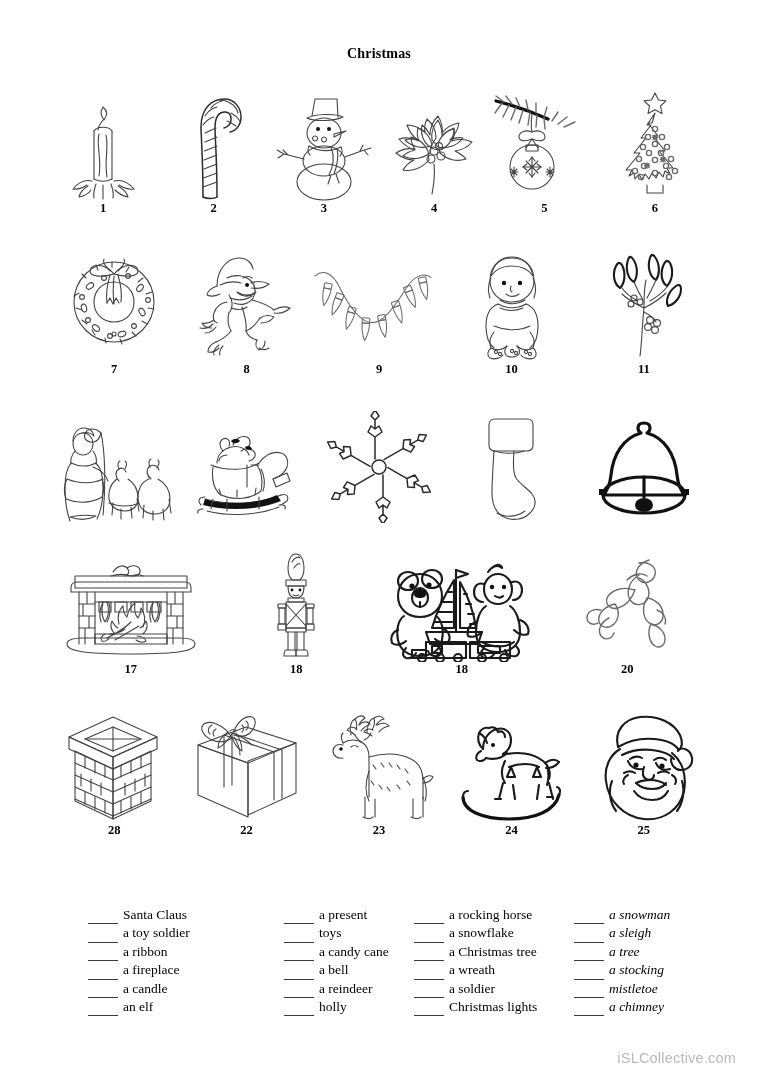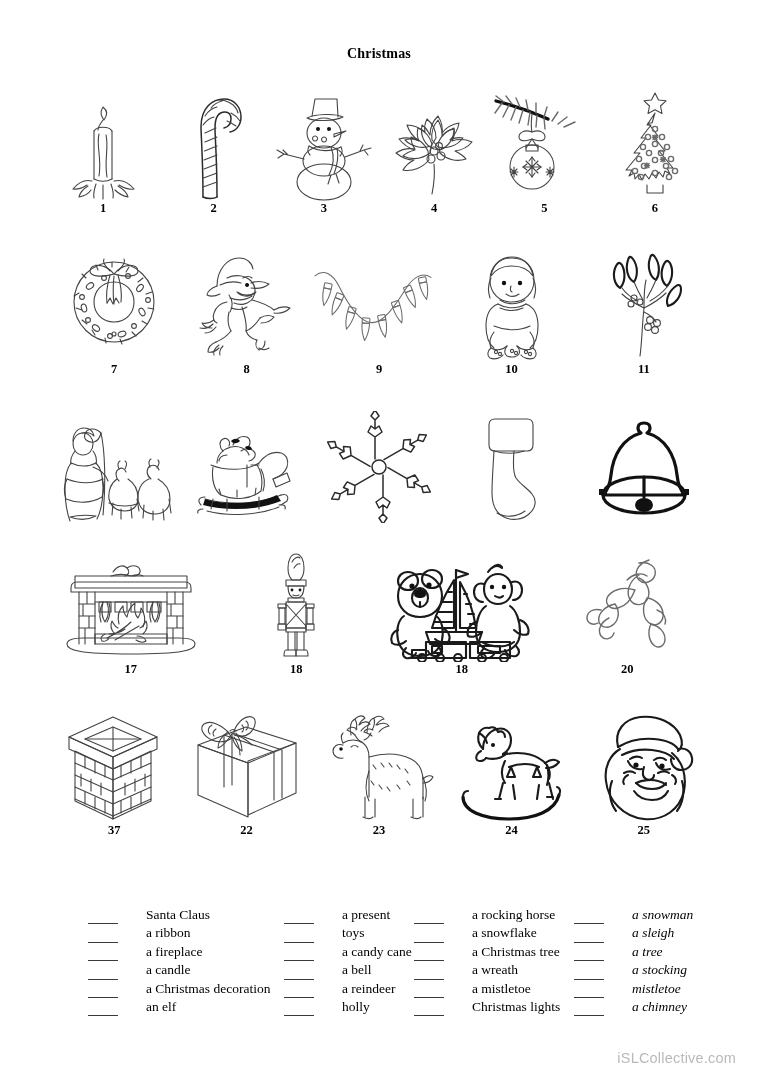--- a/index.html
+++ b/index.html
@@ -73,21 +73,20 @@
   .wb-col-1 { width: 130px; }
   .wb-col-2 { width: 160px; }
   .wb-col-3 { width: 134px; font-style: italic; }
   .wb-item {
     display: flex;
     align-items: flex-end;
     font-size: 13.5px;
     line-height: 18.4px;
     height: 18.4px;
     white-space: nowrap;
-    gap: 23px;
   }
   .blank {
     display: inline-block;
     width: 30px;
     border-bottom: 1px solid #3a3a3a;
     height: 13px;
     margin-right: 5px;
     flex: 0 0 auto;
   }
 
@@ -740,54 +739,54 @@
           <path class="ink-dark" d="M48 72 c4 4 10 6 16 6 c6 0 11 -2 14 -6"></path>
           <path class="ink-dark" d="M48 72 c6 -3 16 -4 22 -2 c4 1 6 2 8 4"></path>
           <path class="ink-dark" d="M40 64 c-4 2 -6 6 -4 9 M84 64 c4 2 5 6 3 9"></path>
           <path class="ink-dark" d="M24 70 c-4 10 -2 22 4 30 M94 70 c3 10 1 22 -5 30"></path>
           <path class="ink-dark" d="M36 62 c4 -2 8 -2 11 0 M70 62 c4 -2 8 -2 11 0"></path>
           <path class="ink-dark" d="M46 80 c4 6 10 9 18 9 c7 0 13 -3 16 -9"></path>
         </svg>
       </div>
     </div>
     <div class="row-nums">
-      <div class="numcell" style="width:134px">37</div>
+      <div class="numcell" style="width:134px">28</div>
       <div class="numcell" style="width:134px">22</div>
       <div class="numcell" style="width:134px">23</div>
       <div class="numcell" style="width:134px">24</div>
       <div class="numcell" style="width:134px">25</div>
     </div>
 
   </div>
 
   <div class="wordbank">
 
     <div class="wb-col wb-col-0">
       <div class="wb-item">
           <span class="blank"></span>
           <span>Santa Claus</span>
         </div>
       <div class="wb-item">
           <span class="blank"></span>
+          <span>a toy soldier</span>
+        </div>
+      <div class="wb-item">
+          <span class="blank"></span>
           <span>a ribbon</span>
         </div>
       <div class="wb-item">
           <span class="blank"></span>
           <span>a fireplace</span>
         </div>
       <div class="wb-item">
           <span class="blank"></span>
           <span>a candle</span>
         </div>
       <div class="wb-item">
           <span class="blank"></span>
-          <span>a Christmas decoration</span>
-        </div>
-      <div class="wb-item">
-          <span class="blank"></span>
           <span>an elf</span>
         </div>
     </div>
 
     <div class="wb-col wb-col-1">
       <div class="wb-item">
           <span class="blank"></span>
           <span>a present</span>
         </div>
       <div class="wb-item">
@@ -824,21 +823,21 @@
       <div class="wb-item">
           <span class="blank"></span>
           <span>a Christmas tree</span>
         </div>
       <div class="wb-item">
           <span class="blank"></span>
           <span>a wreath</span>
         </div>
       <div class="wb-item">
           <span class="blank"></span>
-          <span>a mistletoe</span>
+          <span>a soldier</span>
         </div>
       <div class="wb-item">
           <span class="blank"></span>
           <span>Christmas lights</span>
         </div>
     </div>
 
     <div class="wb-col wb-col-3">
       <div class="wb-item">
           <span class="blank"></span>

